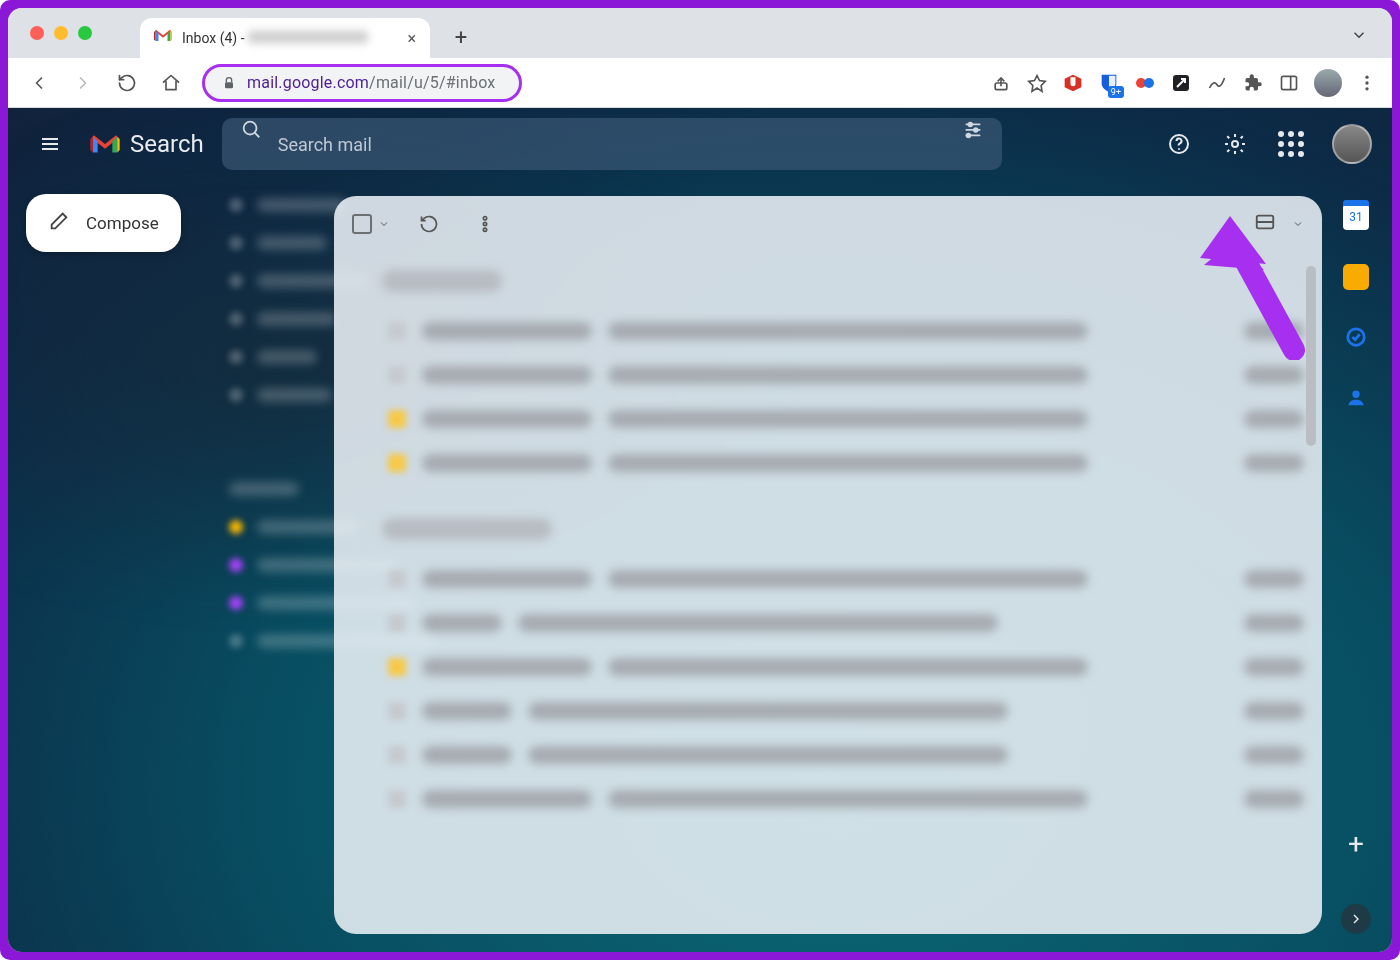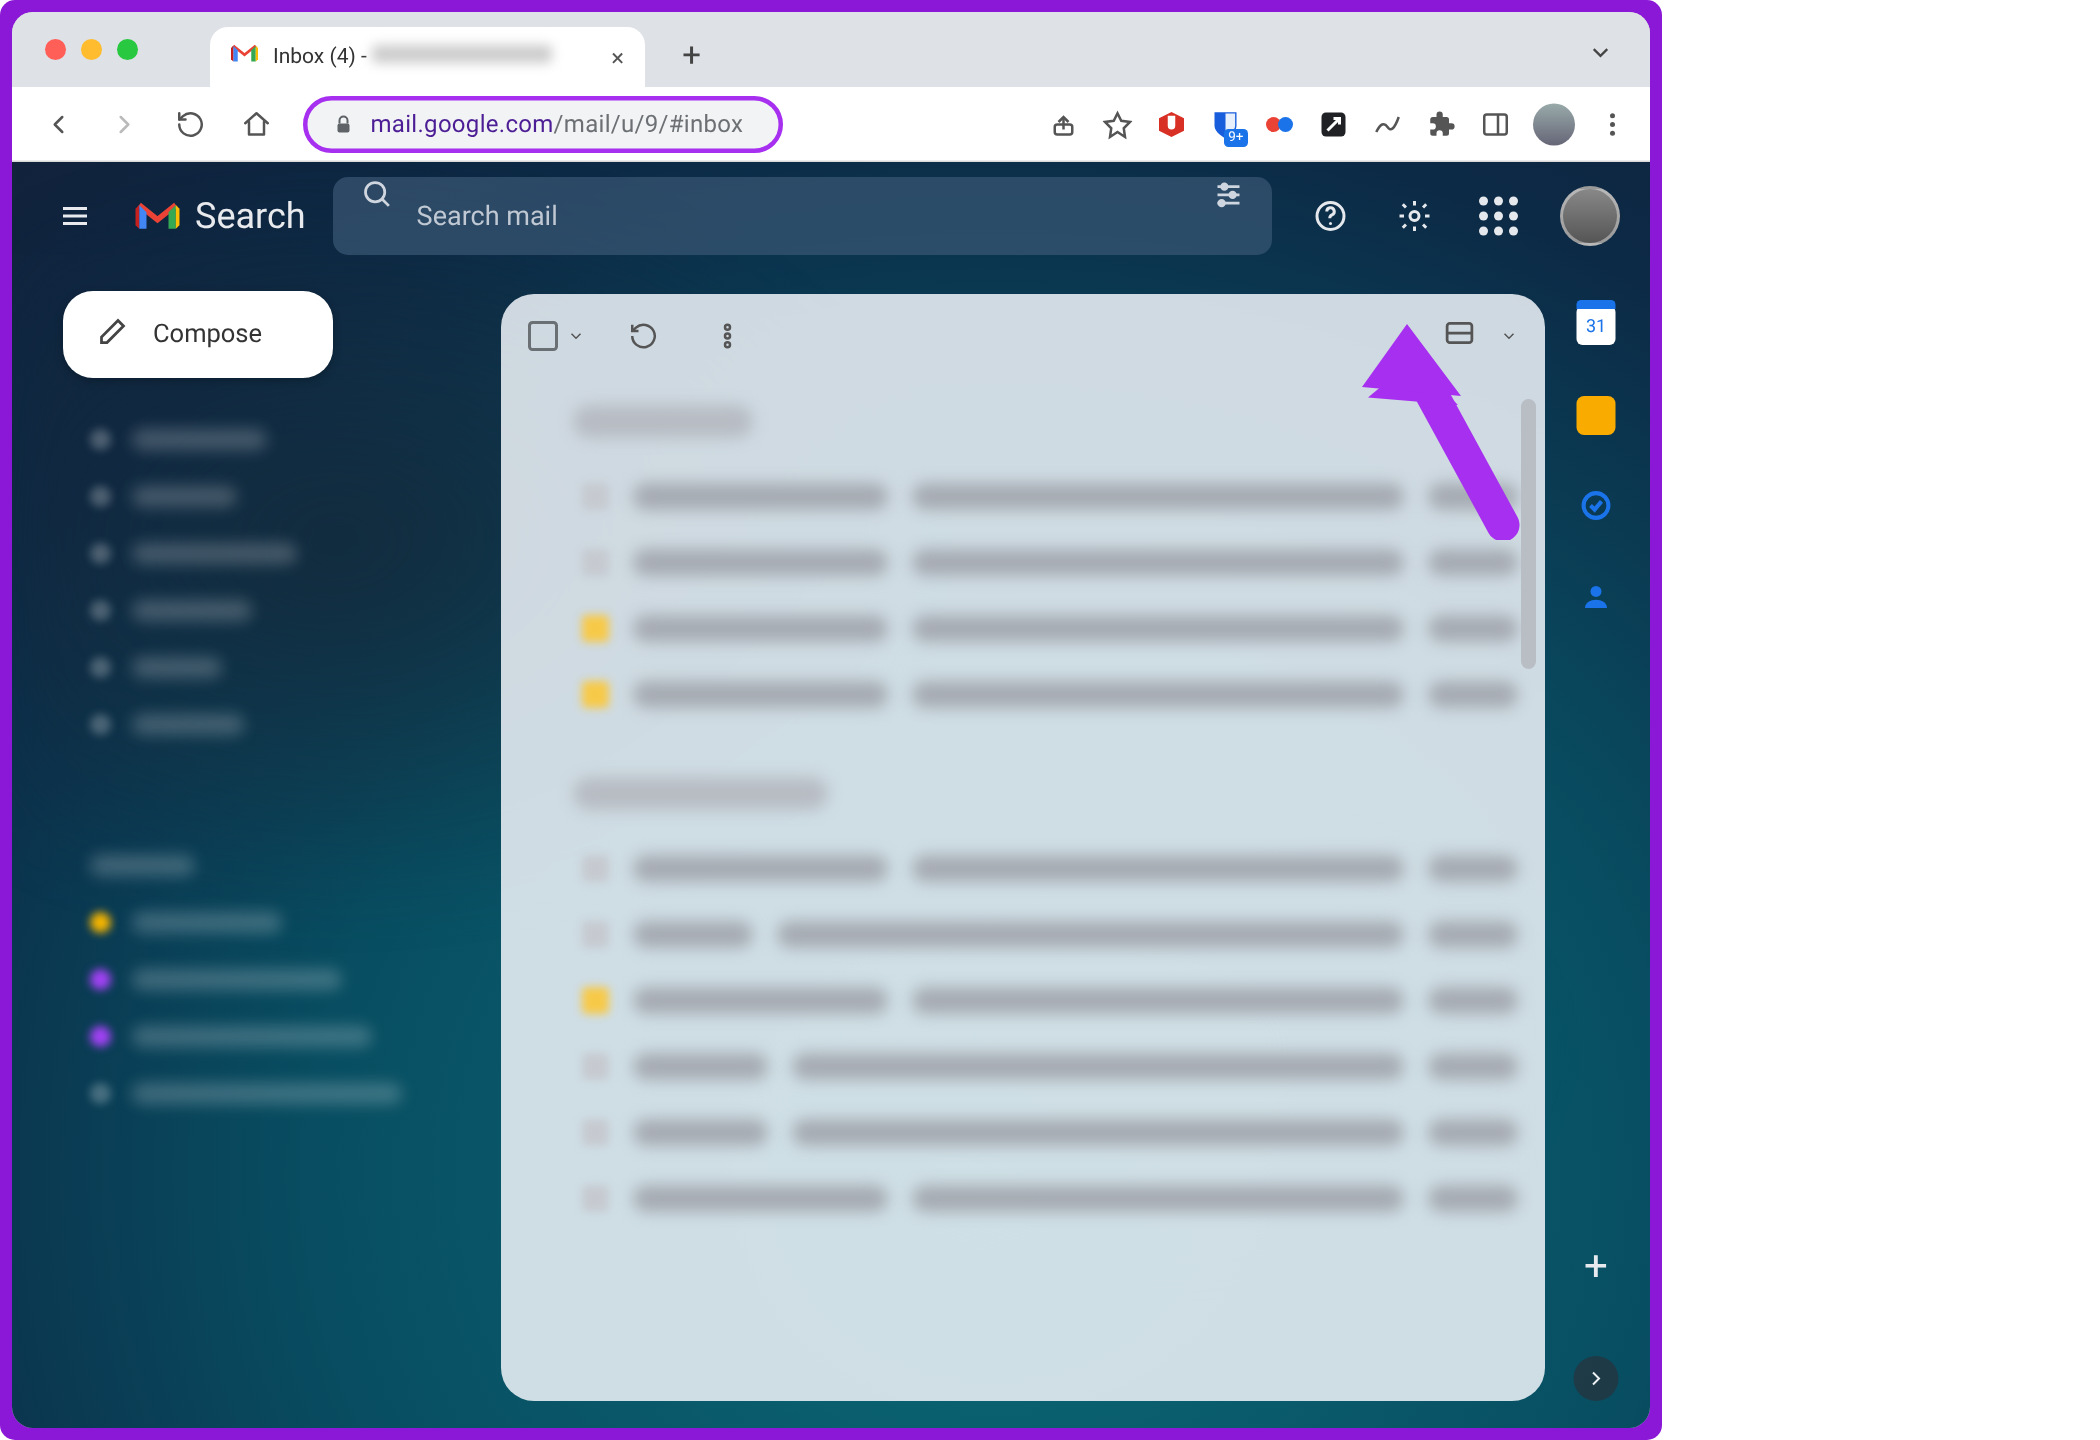--- a/index.html
+++ b/index.html
@@ -1,19 +1,19 @@
 <!DOCTYPE html>
 <html><head>
 <meta charset="utf-8">
 <style>
   * { box-sizing: border-box; margin: 0; padding: 0; font-family: 'Google Sans', Roboto, Arial, sans-serif; }
   html, body { width: 1400px; height: 960px; overflow: hidden; }
 
   
-  .frame { width: 1108px; height: 960px; background: #8b18d6; padding: 8px; border-radius: 10px; }
+  .frame { width: 1400px; height: 960px; background: #8b18d6; padding: 8px; border-radius: 10px; }
   .inner { width: 100%; height: 100%; background: #dee1e6; border-radius: 14px; overflow: hidden; display: flex; flex-direction: column; box-shadow: 0 0 0 2px rgba(0,0,0,.1) inset; }
 
   
   .tabstrip { height: 50px; background: #dee1e6; display: flex; align-items: flex-end; padding: 0 12px; position: relative; }
   .traffic { position: absolute; left: 22px; top: 18px; display: flex; gap: 10px; }
   .tl-dot { width: 14px; height: 14px; border-radius: 50%; }
   .d-r { background:#ff5f57 } .d-y{background:#febc2e} .d-g{background:#28c840}
   .tab { margin-left: 120px; background:#fff; height:40px; min-width:290px; border-radius:12px 12px 0 0; display:flex; align-items:center; padding:0 14px; gap:10px; font-size:14px; color:#333; }
   .tab .favicon { width:18px; height:18px; position:relative; }
   .tab .x { margin-left:auto; color:#555; font-size:16px; cursor:pointer; }
@@ -55,21 +55,21 @@
   .searchbar input{flex:1;background:transparent;border:none;outline:none;color:#e7ecf2;font-size:18px}
   .searchbar input::placeholder{color:#bfc8d3}
   .head-right{display:flex;align-items:center;gap:14px;margin-left:auto}
   .hr-btn{width:42px;height:42px;border-radius:50%;display:flex;align-items:center;justify-content:center;cursor:pointer}
   .hr-btn svg{width:24px;height:24px;stroke:#e5e8ec;fill:none;stroke-width:2}
   .apps-grid{display:grid;grid-template-columns:repeat(3,6px);grid-template-rows:repeat(3,6px);gap:4px}
   .apps-grid span{width:6px;height:6px;background:#e5e8ec;border-radius:50%}
   .avatar{width:40px;height:40px;border-radius:50%;background:linear-gradient(#888,#555);border:2px solid rgba(255,255,255,.4);margin-left:6px;cursor:pointer}
 
   
-  .leftcol{position:absolute;left:34px;top:86px;width:280px;z-index:2;display:flex;flex-direction:column;gap:30px}
+  .leftcol{position:absolute;left:18px;top:86px;width:280px;z-index:2;display:flex;flex-direction:row;gap:30px}
   .compose{background:#fff;border-radius:20px;height:58px;width:180px;display:flex;align-items:center;gap:16px;padding:0 22px;font-size:17px;color:#333;cursor:pointer;box-shadow:0 2px 6px rgba(0,0,0,.25)}
   .compose svg{width:22px;height:22px;stroke:#444;fill:none;stroke-width:2}
   .nav-blur{display:flex;flex-direction:column;gap:16px;padding-left:18px}
   .nav-blur .row{height:22px;display:flex;gap:14px;align-items:center}
   .nav-blur .dot{width:14px;height:14px;border-radius:50%;background:rgba(255,255,255,.25);filter:blur(3px)}
   .nav-blur .bar{flex:0 0 auto;height:14px;border-radius:8px;background:rgba(255,255,255,.22);filter:blur(5px)}
 
   
   .panel{position:absolute;left:326px;right:70px;top:88px;bottom:18px;background:rgba(235,240,246,.88);border-radius:22px;z-index:2;overflow:hidden}
   .panel-top{height:56px;display:flex;align-items:center;padding:0 18px;gap:22px;color:#444}
@@ -166,21 +166,21 @@
             <path d="M3 11 L12 3 L21 11"></path>
             <path d="M6 10 V20 H18 V10"></path>
           </svg>
         </div>
 
     <div class="omnibox">
       <span class="lock"><svg viewBox="0 0 24 24" width="16" height="16">
               <rect x="6" y="11" width="12" height="9" rx="2" fill="#5f6368"></rect>
               <path d="M8 11 V8 a4 4 0 0 1 8 0 V11" fill="none" stroke="#5f6368" stroke-width="2"></path>
             </svg></span>
-      <span class="url"><span class="host">mail.google.com</span><span class="path">/mail/u/9/#inbox</span></span>
+      <span class="url"><span class="host">mail.google.com</span><span class="path">/mail/u/5/#inbox</span></span>
     </div>
     <div class="omnibox-spacer"></div>
 
     <div class="ext-row">
       <div class="exticon">
             <svg viewBox="0 0 24 24" width="20" height="20" fill="none" stroke="#555" stroke-width="2">
               <path d="M8 10 L12 6 L16 10"></path>
               <path d="M12 6 V16"></path>
               <rect x="5" y="12" width="14" height="8" rx="2"></rect>
             </svg>

